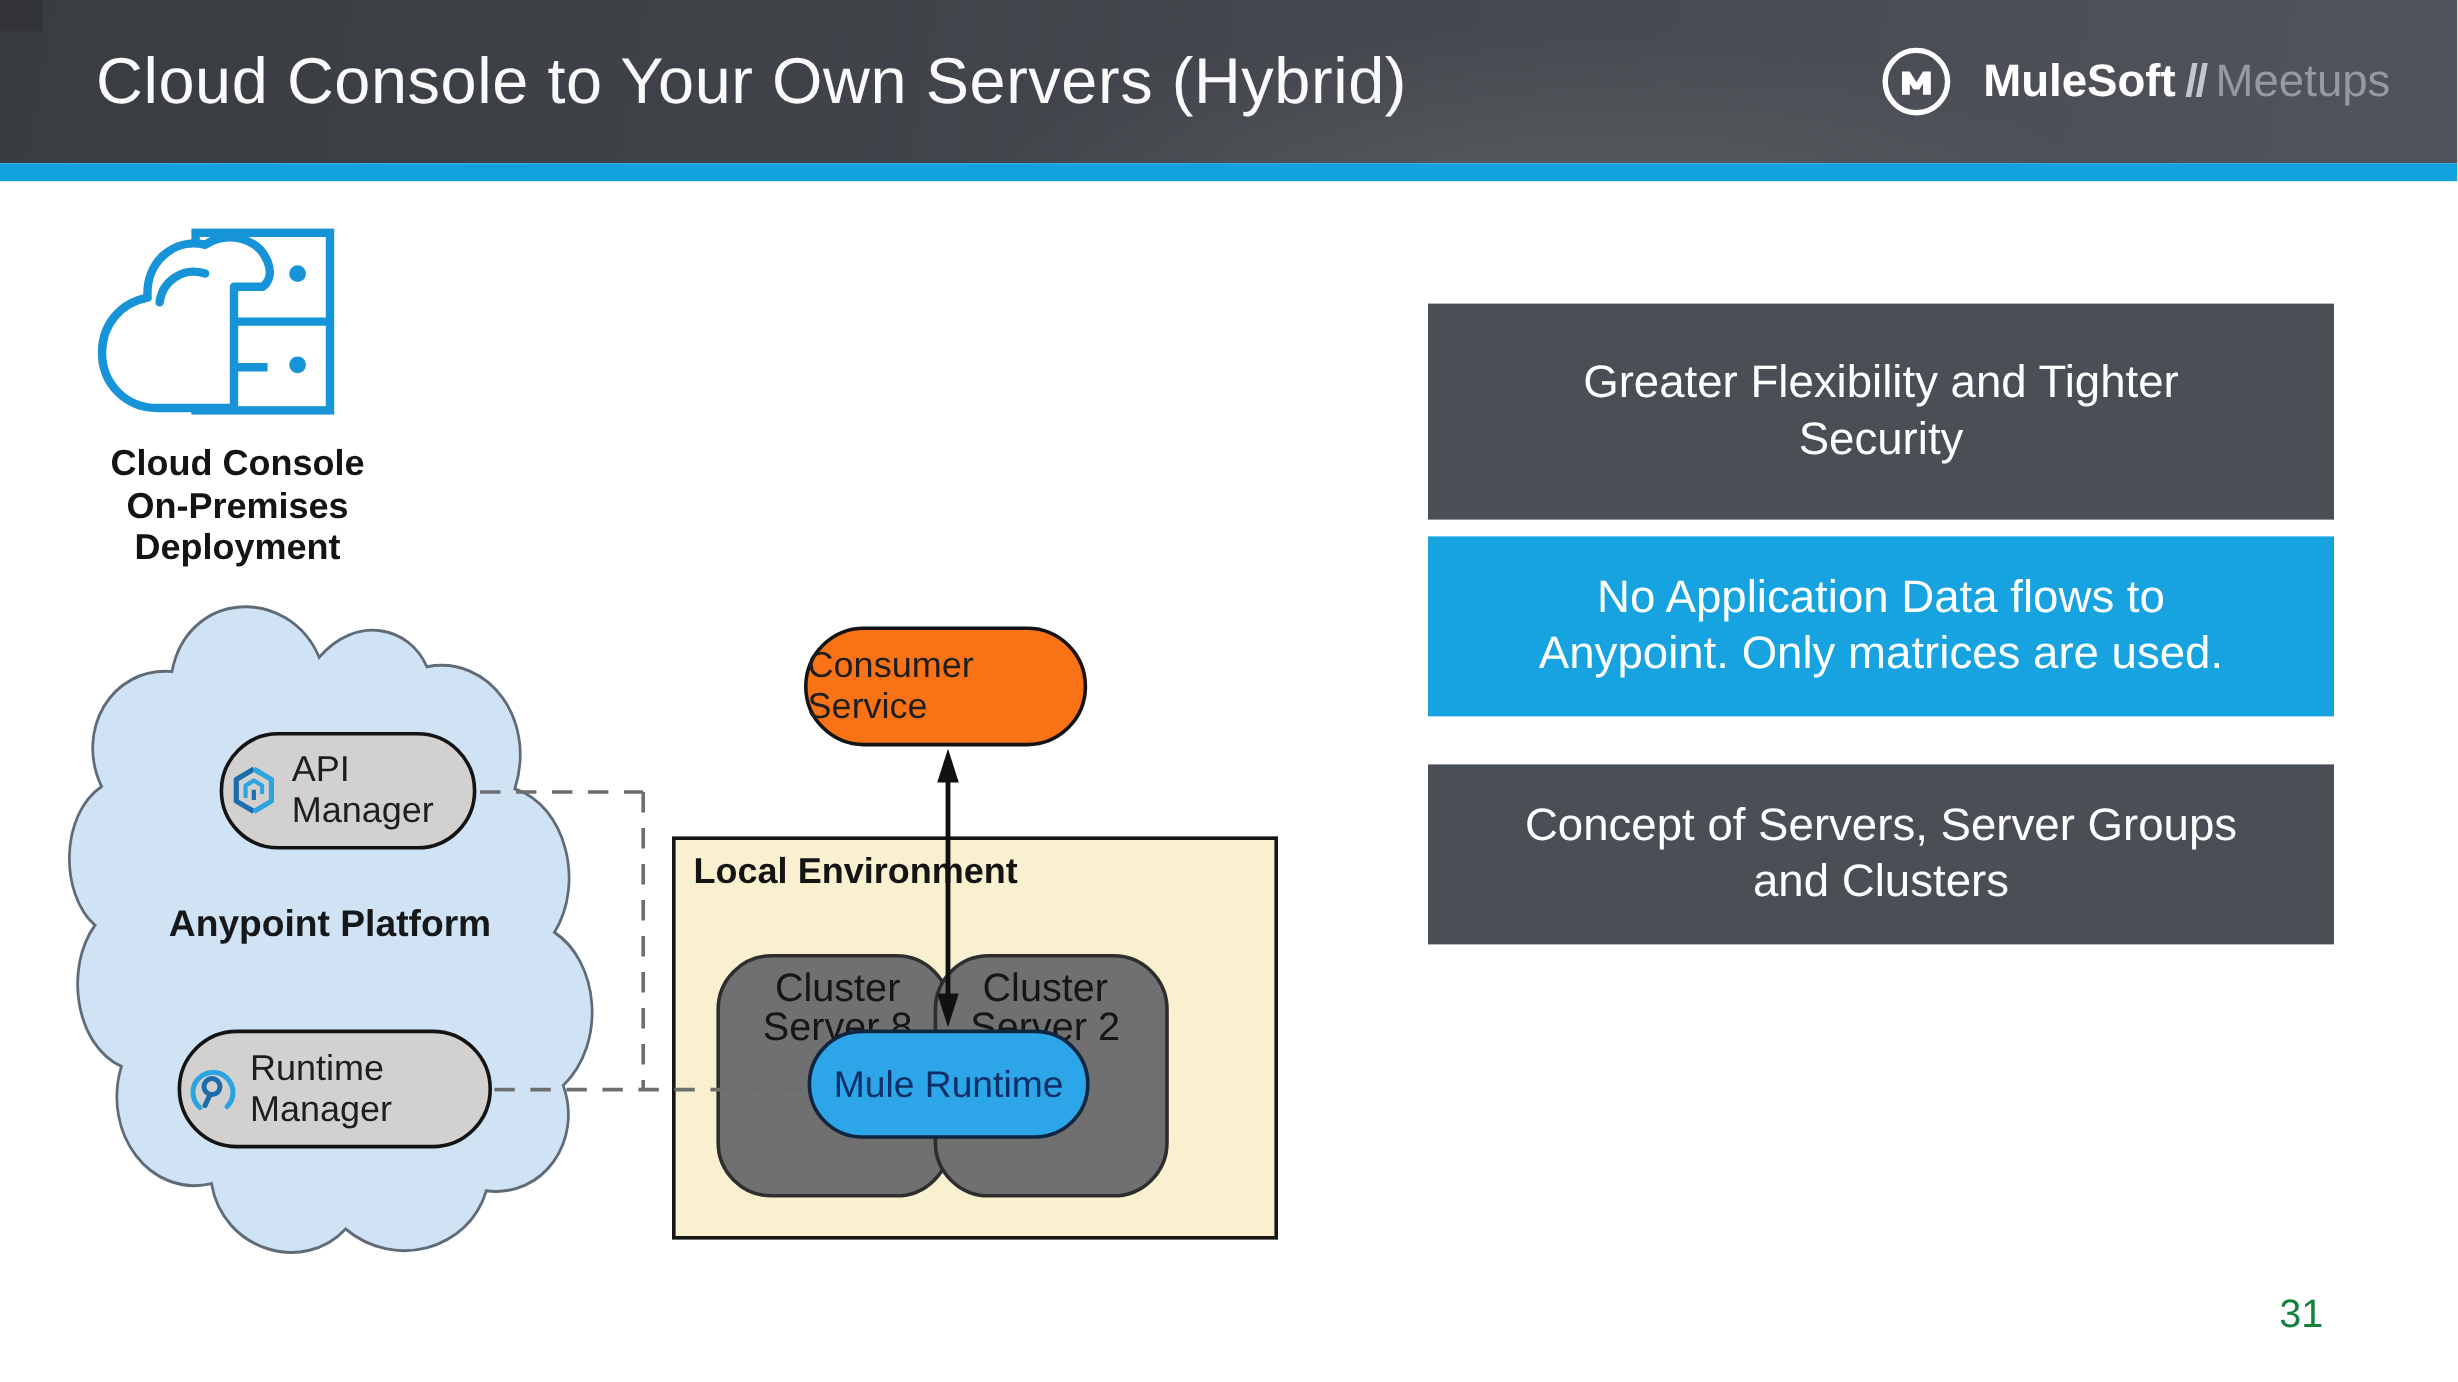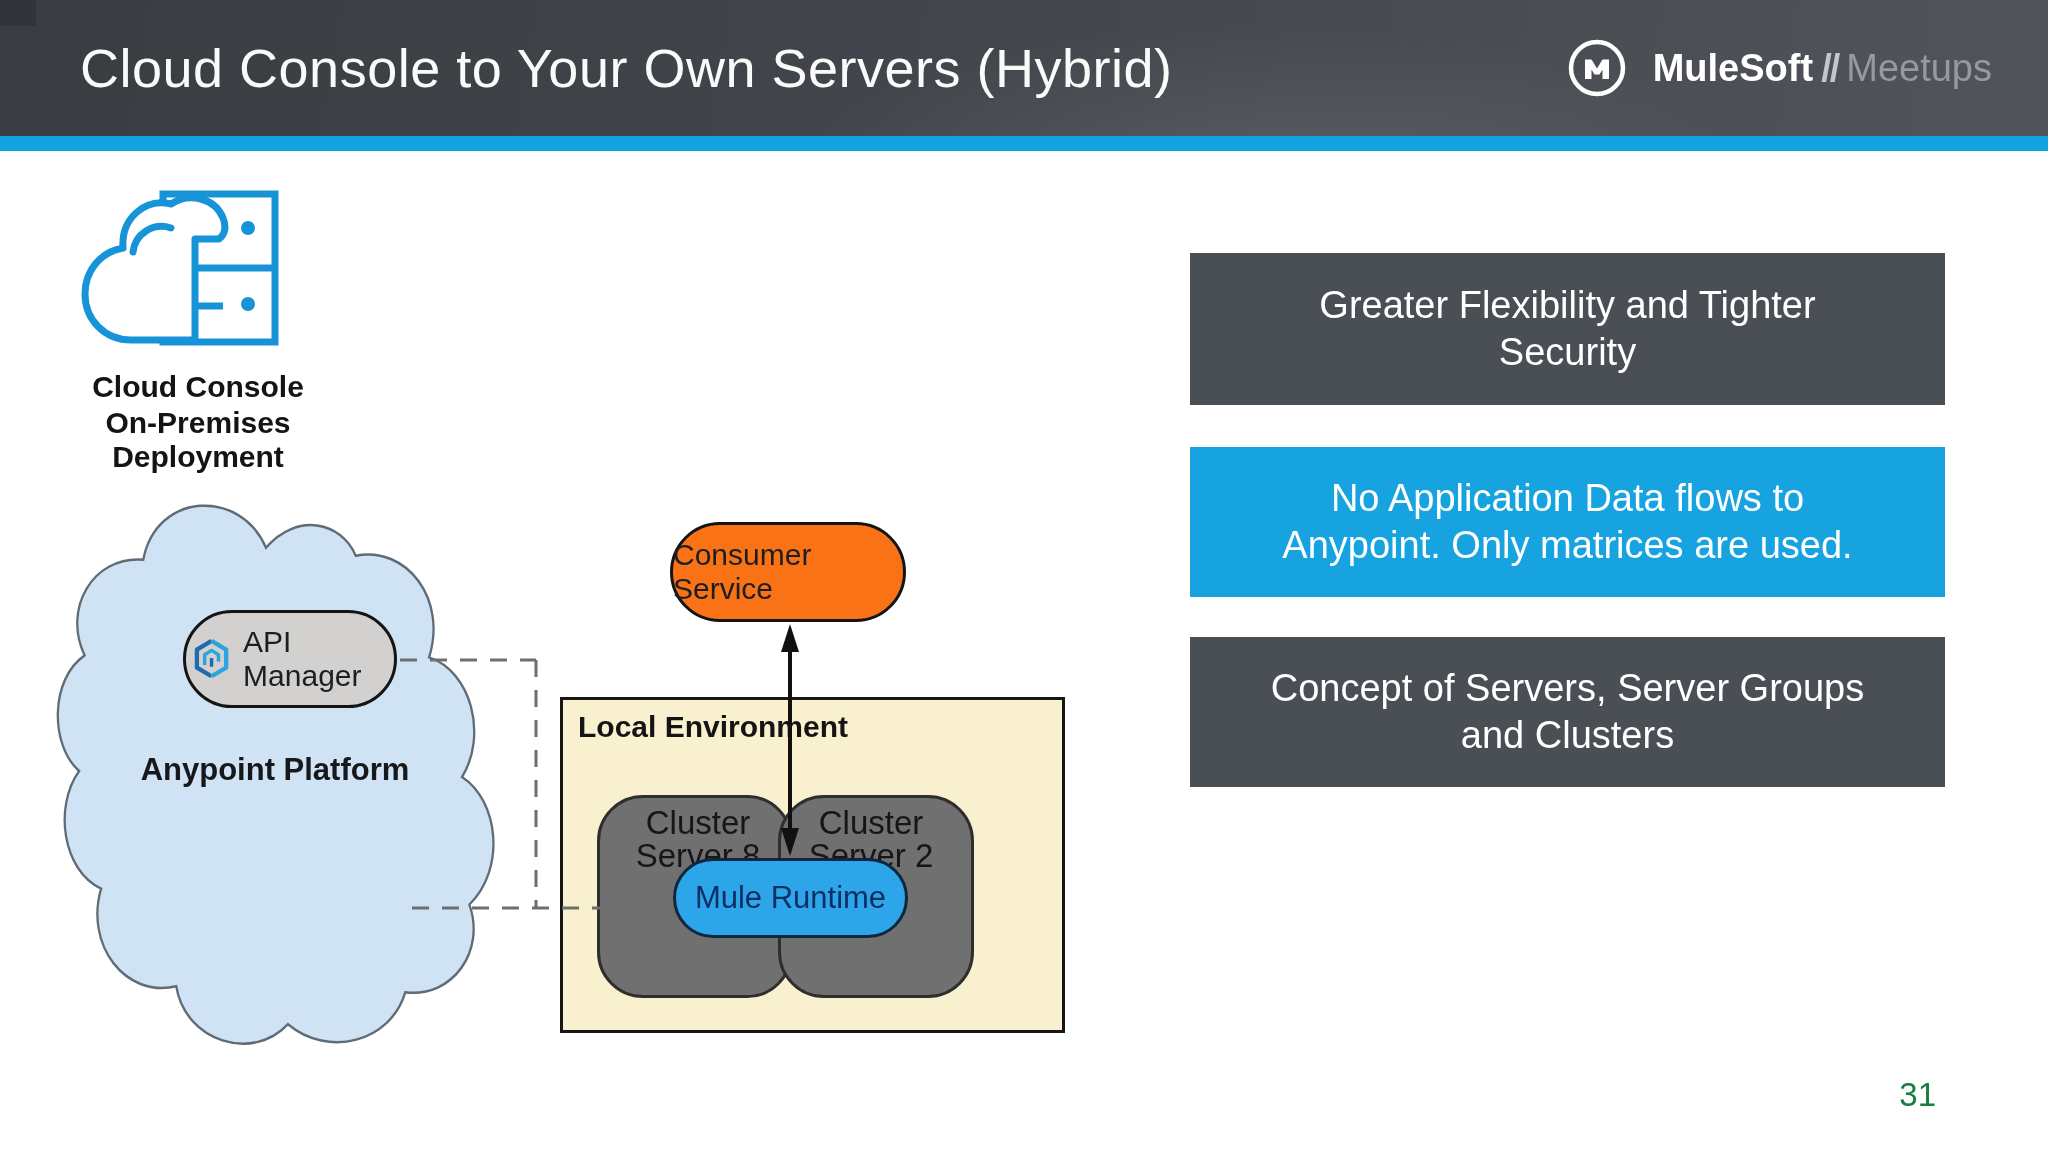--- a/index.html
+++ b/index.html
@@ -48,34 +48,34 @@
 
   .cluster{position:absolute;width:196px;height:203px;background:#707070;
            border:3px solid #2e2e2e;border-radius:46px;box-sizing:border-box;z-index:2;}
   .cluster1{left:597px;top:795px;}
   .cluster2{left:778px;top:795px;}
   .cluster-label{position:absolute;width:160px;text-align:center;font-size:33px;line-height:33px;
                  color:#161616;z-index:3;}
   .cl1{left:618px;top:806px;}
   .cl2{left:791px;top:806px;}
 
-  .pill-mule{left:673px;top:858px;width:235px;height:80px;background:#2ca6e8;
+  .pill-mule{left:673px;top:858px;width:235px;height:91px;background:#2ca6e8;
              border:3px solid #102640;z-index:4;}
   .pill-mule .pill-label{color:#0e2f66;font-weight:500;font-size:31px;}
 
   
   .overlay{position:absolute;left:0;top:0;z-index:5;pointer-events:none;}
 
   
   .callout{position:absolute;left:1190px;width:755px;display:flex;flex-direction:column;
            align-items:center;justify-content:center;color:#ffffff;font-size:38px;line-height:47px;
            text-align:center;z-index:2;}
   .callout.dark{background:#4a4e55;}
   .callout.blue{background:#16a3e0;}
-  .callout-0{top:253px;height:152px;}
+  .callout-0{top:253px;height:180px;}
   .callout-1{top:447px;height:150px;}
   .callout-2{top:637px;height:150px;}
   .callout-3{top:824px;height:152px;}
 
   .page-number{position:absolute;right:112px;top:1076px;font-size:33px;color:#15803d;}
 </style>
 </head>
 <body>
 
 <div class="slide">
@@ -119,20 +119,28 @@
   <div class="pill pill-api">
     <svg width="50" height="50" viewBox="0 0 50 50">
       <path d="M 25 4 L 8 14 V 35 L 25 45" fill="none" stroke="#1c6cae" stroke-width="5" stroke-linejoin="round"></path>
       <path d="M 25 4 L 42 14 V 35 L 25 45" fill="none" stroke="#2ba4df" stroke-width="5" stroke-linejoin="round"></path>
       <path d="M 17 32 V 20 L 25 15 L 33 20 V 28" fill="none" stroke="#2ba4df" stroke-width="4" stroke-linejoin="round"></path>
       <path d="M 25 24 V 34" stroke="#1c6cae" stroke-width="4"></path>
     </svg>
     <span class="pill-label">API Manager</span>
   </div>
 
+  <div class="pill pill-runtime">
+    <svg width="52" height="52" viewBox="0 0 52 52">
+      <path d="M 14 44 A 20 20 0 1 1 41 43" fill="none" stroke="#2ba4df" stroke-width="5" stroke-linecap="round"></path>
+      <circle cx="26" cy="23" r="8" fill="none" stroke="#1c6cae" stroke-width="5"></circle>
+      <path d="M 24 31 L 19 42" stroke="#1c6cae" stroke-width="5" stroke-linecap="round"></path>
+    </svg>
+    <span class="pill-label">Runtime Manager</span>
+  </div>
 
   <div class="pill pill-consumer">
     <span class="pill-label">Consumer Service</span>
   </div>
 
   <div class="local-env"></div>
   <div class="le-label">Local Environment</div>
 
   <div class="cluster cluster1"></div>
   <div class="cluster cluster2"></div>

